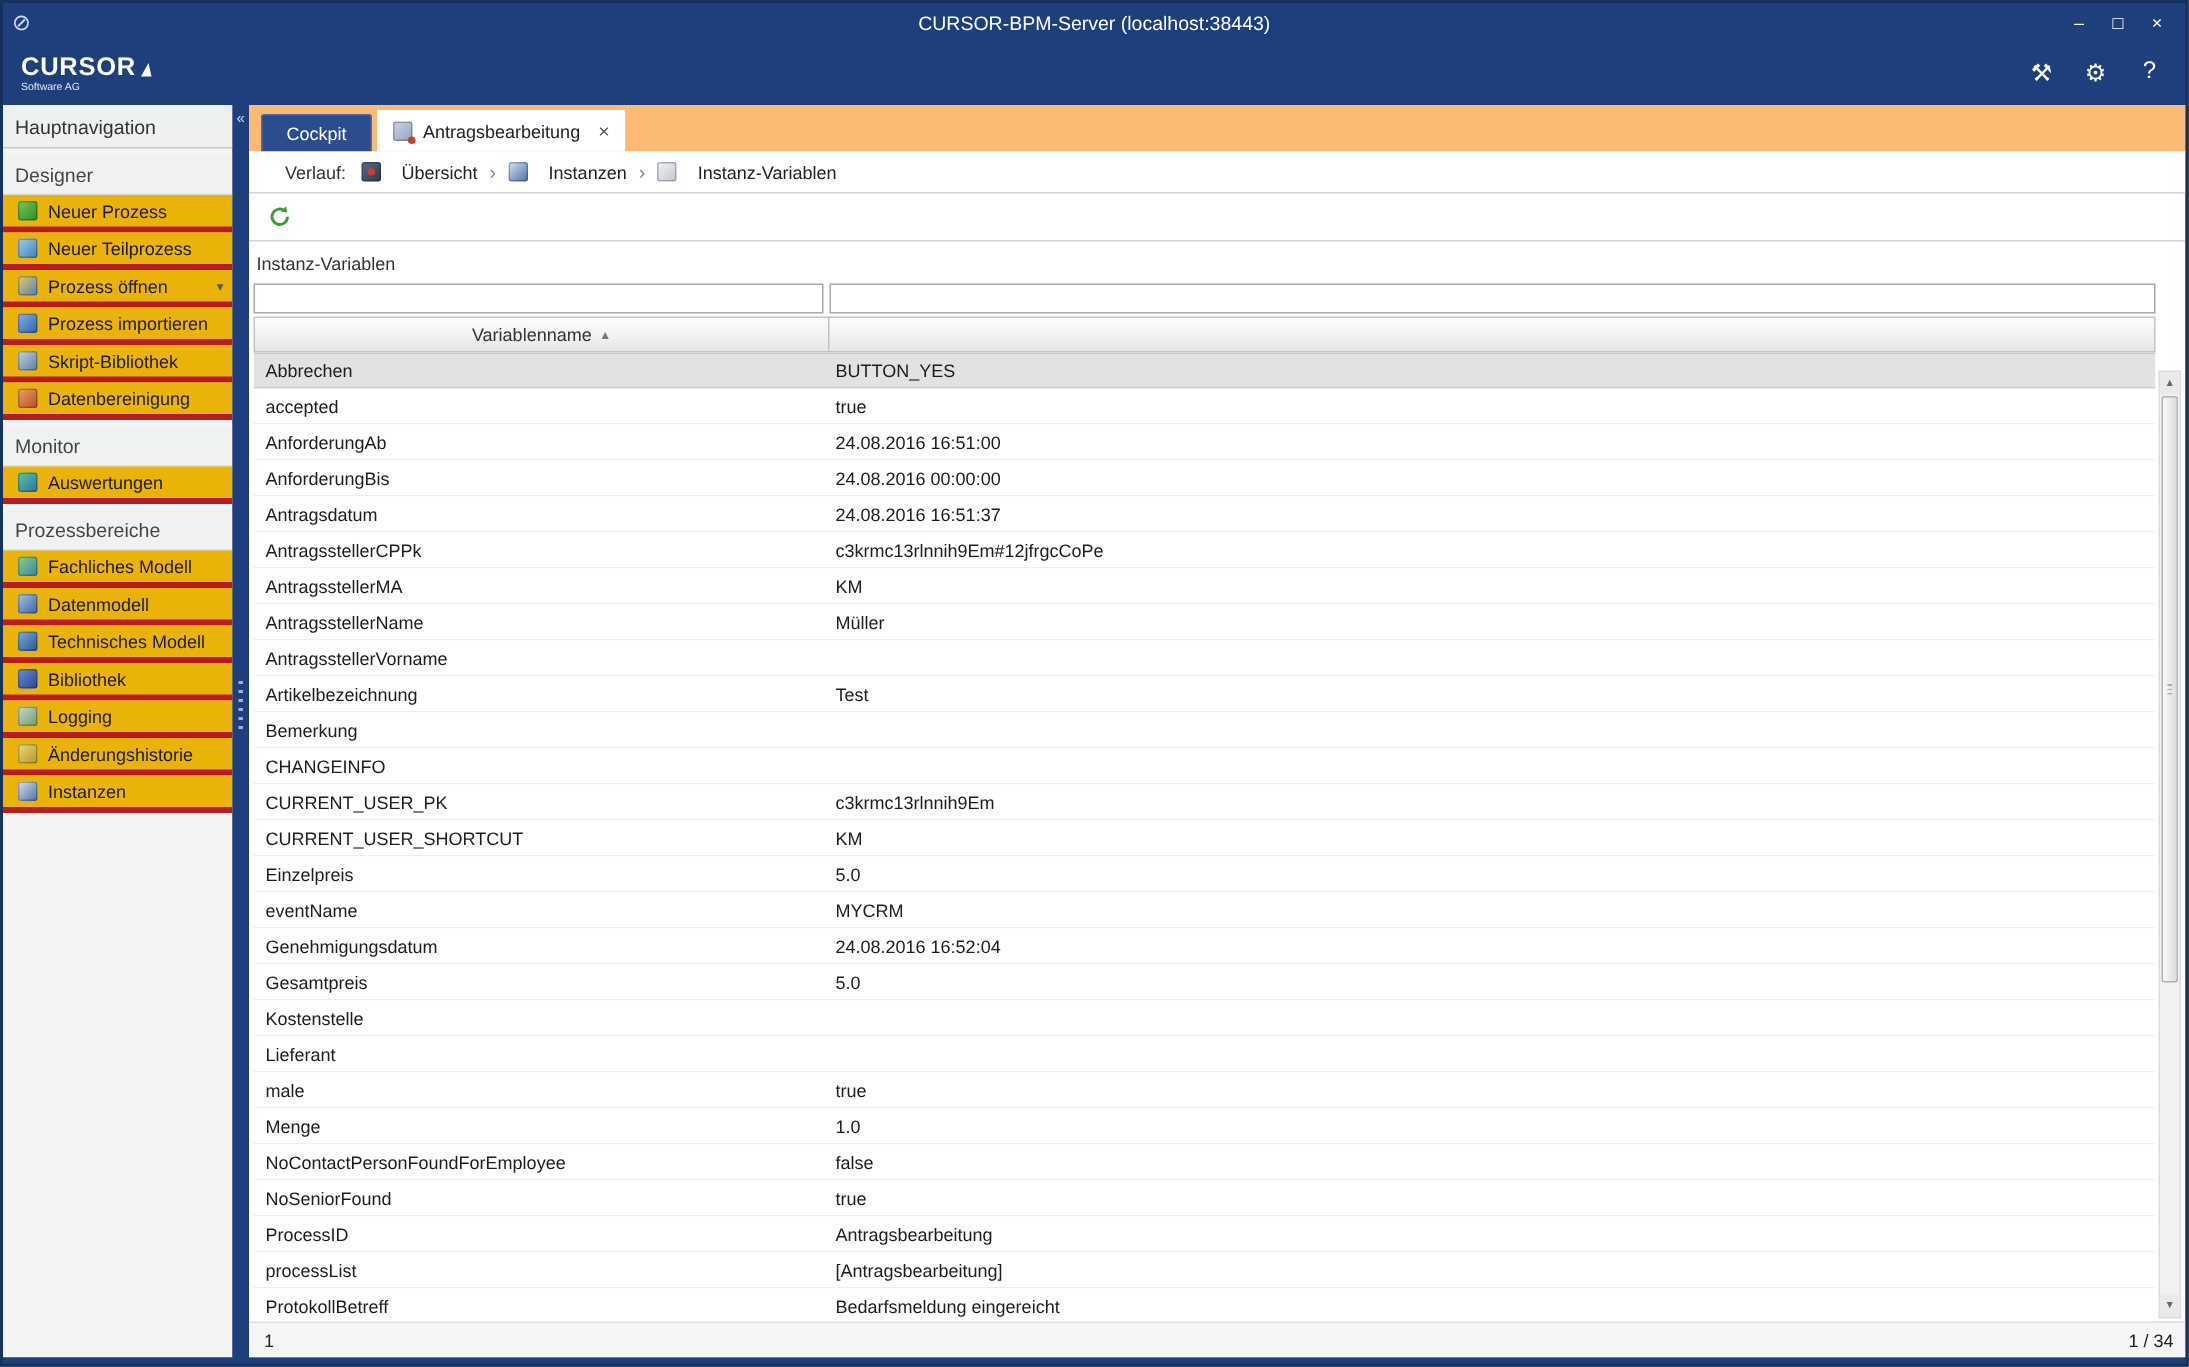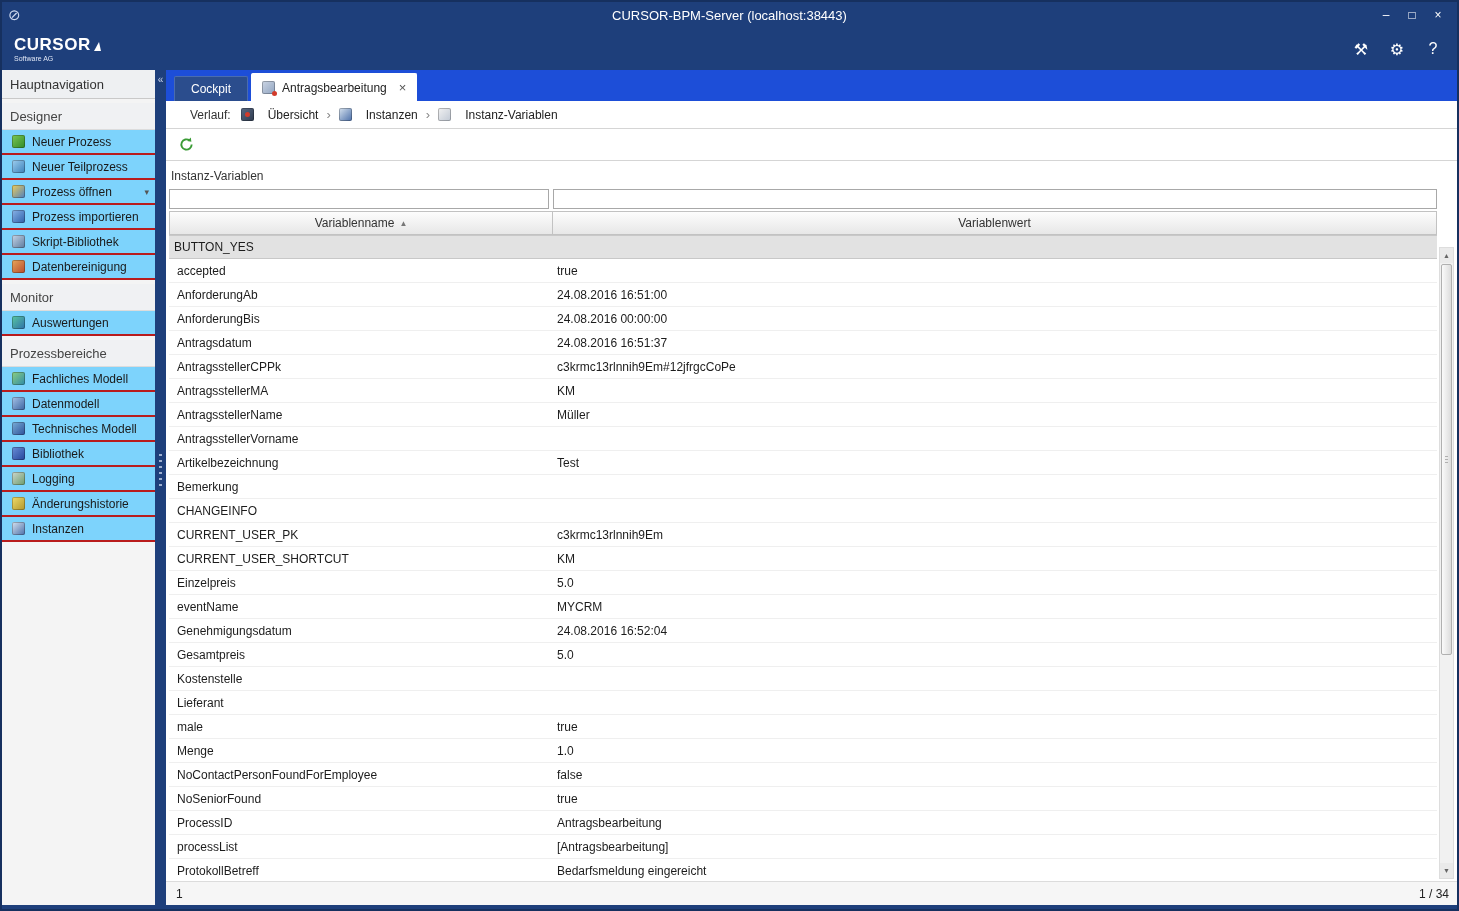--- a/index.html
+++ b/index.html
@@ -31,21 +31,21 @@
   
   .body { flex:1; display:flex; overflow:hidden; }
 
   
   .sidebar { width:153px; background:#f4f4f4; display:flex; flex-direction:column; overflow:hidden; }
   .side-head { height:29px; background:#eef0f2; border-bottom:1px solid #c9c9c9; display:flex;
                align-items:center; padding:0 8px; font-size:13px; color:#333; }
   .side-section-title { height:27px; display:flex; align-items:center; padding:0 8px; font-size:13px;
                         color:#444; background:#f0f1f3; border-bottom:1px solid #dcdcdc; margin-top:4px; }
   .side-item { height:25px; display:flex; align-items:center; gap:7px; padding:0 6px 0 10px;
-               font-size:12px; color:#1a1a1a; border-bottom:2px solid #b91c1c; background:#7dd3fc; cursor:default; }
+               font-size:12px; color:#1a1a1a; border-bottom:4px solid #b91c1c; background:#eab308; cursor:default; }
   .side-drop { margin-left:auto; font-size:9px; color:#555; }
 
   
   .s-icon, .bc-icon, .t-icon { width:13px; height:13px; border-radius:2px; display:inline-block; flex:none;
             background:linear-gradient(135deg,#7aa7e0,#2d5fa8); box-shadow:inset 0 0 0 1px rgba(0,0,0,0.25); }
   [data-name="new-process-icon"]      { background:linear-gradient(135deg,#7dc855,#2f8a28); }
   [data-name="new-subprocess-icon"]   { background:linear-gradient(135deg,#9fd0f0,#3a7fb8); }
   [data-name="open-process-icon"]     { background:linear-gradient(135deg,#f0ce5a,#4a7fc0); }
   [data-name="import-process-icon"]   { background:linear-gradient(135deg,#8ab4e8,#2d5fa8); }
   [data-name="script-library-icon"]   { background:linear-gradient(135deg,#c8d6e8,#5a7a9c); }
@@ -65,21 +65,21 @@
 
   
   .splitter { width:11px; background:#1e3f7b; position:relative; }
   .split-collapse { position:absolute; top:4px; left:0; width:11px; text-align:center; color:#cfd9ef; font-size:10px; }
   .split-grip { position:absolute; top:46%; left:4px; width:3px; height:34px;
                 background:repeating-linear-gradient(#9fb0d0 0 2px, transparent 2px 6px); }
 
   
   .main { flex:1; display:flex; flex-direction:column; background:#fff; overflow:hidden; }
 
-  .tabbar { height:31px; background:#1d4ed8; display:flex; align-items:flex-end; padding-left:8px; gap:3px; }
+  .tabbar { height:31px; background:#fdba74; display:flex; align-items:flex-end; padding-left:8px; gap:3px; }
   .tab { height:25px; display:flex; align-items:center; padding:0 16px; background:#2b4d8d;
          border:1px solid #4a6cae; border-bottom:none; color:#fff; font-size:12px;
          border-radius:2px 2px 0 0; cursor:default; }
   .tab.active { background:#fff; color:#222; height:28px; border-color:#fff; padding:0 10px; }
   .t-icon { margin-right:7px; background:linear-gradient(135deg,#cdd6e4,#8fa3c0); position:relative; }
   .t-icon::after { content:''; position:absolute; right:-2px; bottom:-2px; width:5px; height:5px;
                    background:#d23a2a; border-radius:50%; }
   .tab-close { margin-left:12px; color:#555; font-size:13px; }
 
   .breadcrumb { height:28px; background:#fff; border-bottom:1px solid #d5d5d5; display:flex;
@@ -279,27 +279,25 @@
         <div class="filter-row" data-name="filter-row">
           <input class="f-name" type="text" data-name="variablenname-filter-input" value="" style="">
           <input class="f-value" type="text" data-name="variablenwert-filter-input" value="" style="">
         </div>
 
         <div class="thead" data-name="table-header">
           <div class="th tname" data-name="column-header-variablenname">
             <span data-name="column-label">Variablenname</span>
             <span class="sort" data-name="sort-asc-icon">▲</span>
           </div>
-          <div class="th tvalue" data-name="column-header-variablenwert">
-            <span data-name="column-label">Variablenwert</span>
-          </div>
         </div>
 
         <div class="tbody" data-name="variables-table-body">
             <div class="trow selected" data-name="table-row">
+              <div class="tcell tname" data-name="variable-name-cell">Abbrechen</div>
               <div class="tcell tvalue" data-name="variable-value-cell">BUTTON_YES</div>
             </div>
             <div class="trow" data-name="table-row">
               <div class="tcell tname" data-name="variable-name-cell">accepted</div>
               <div class="tcell tvalue" data-name="variable-value-cell">true</div>
             </div>
             <div class="trow" data-name="table-row">
               <div class="tcell tname" data-name="variable-name-cell">AnforderungAb</div>
               <div class="tcell tvalue" data-name="variable-value-cell">24.08.2016 16:51:00</div>
             </div>

